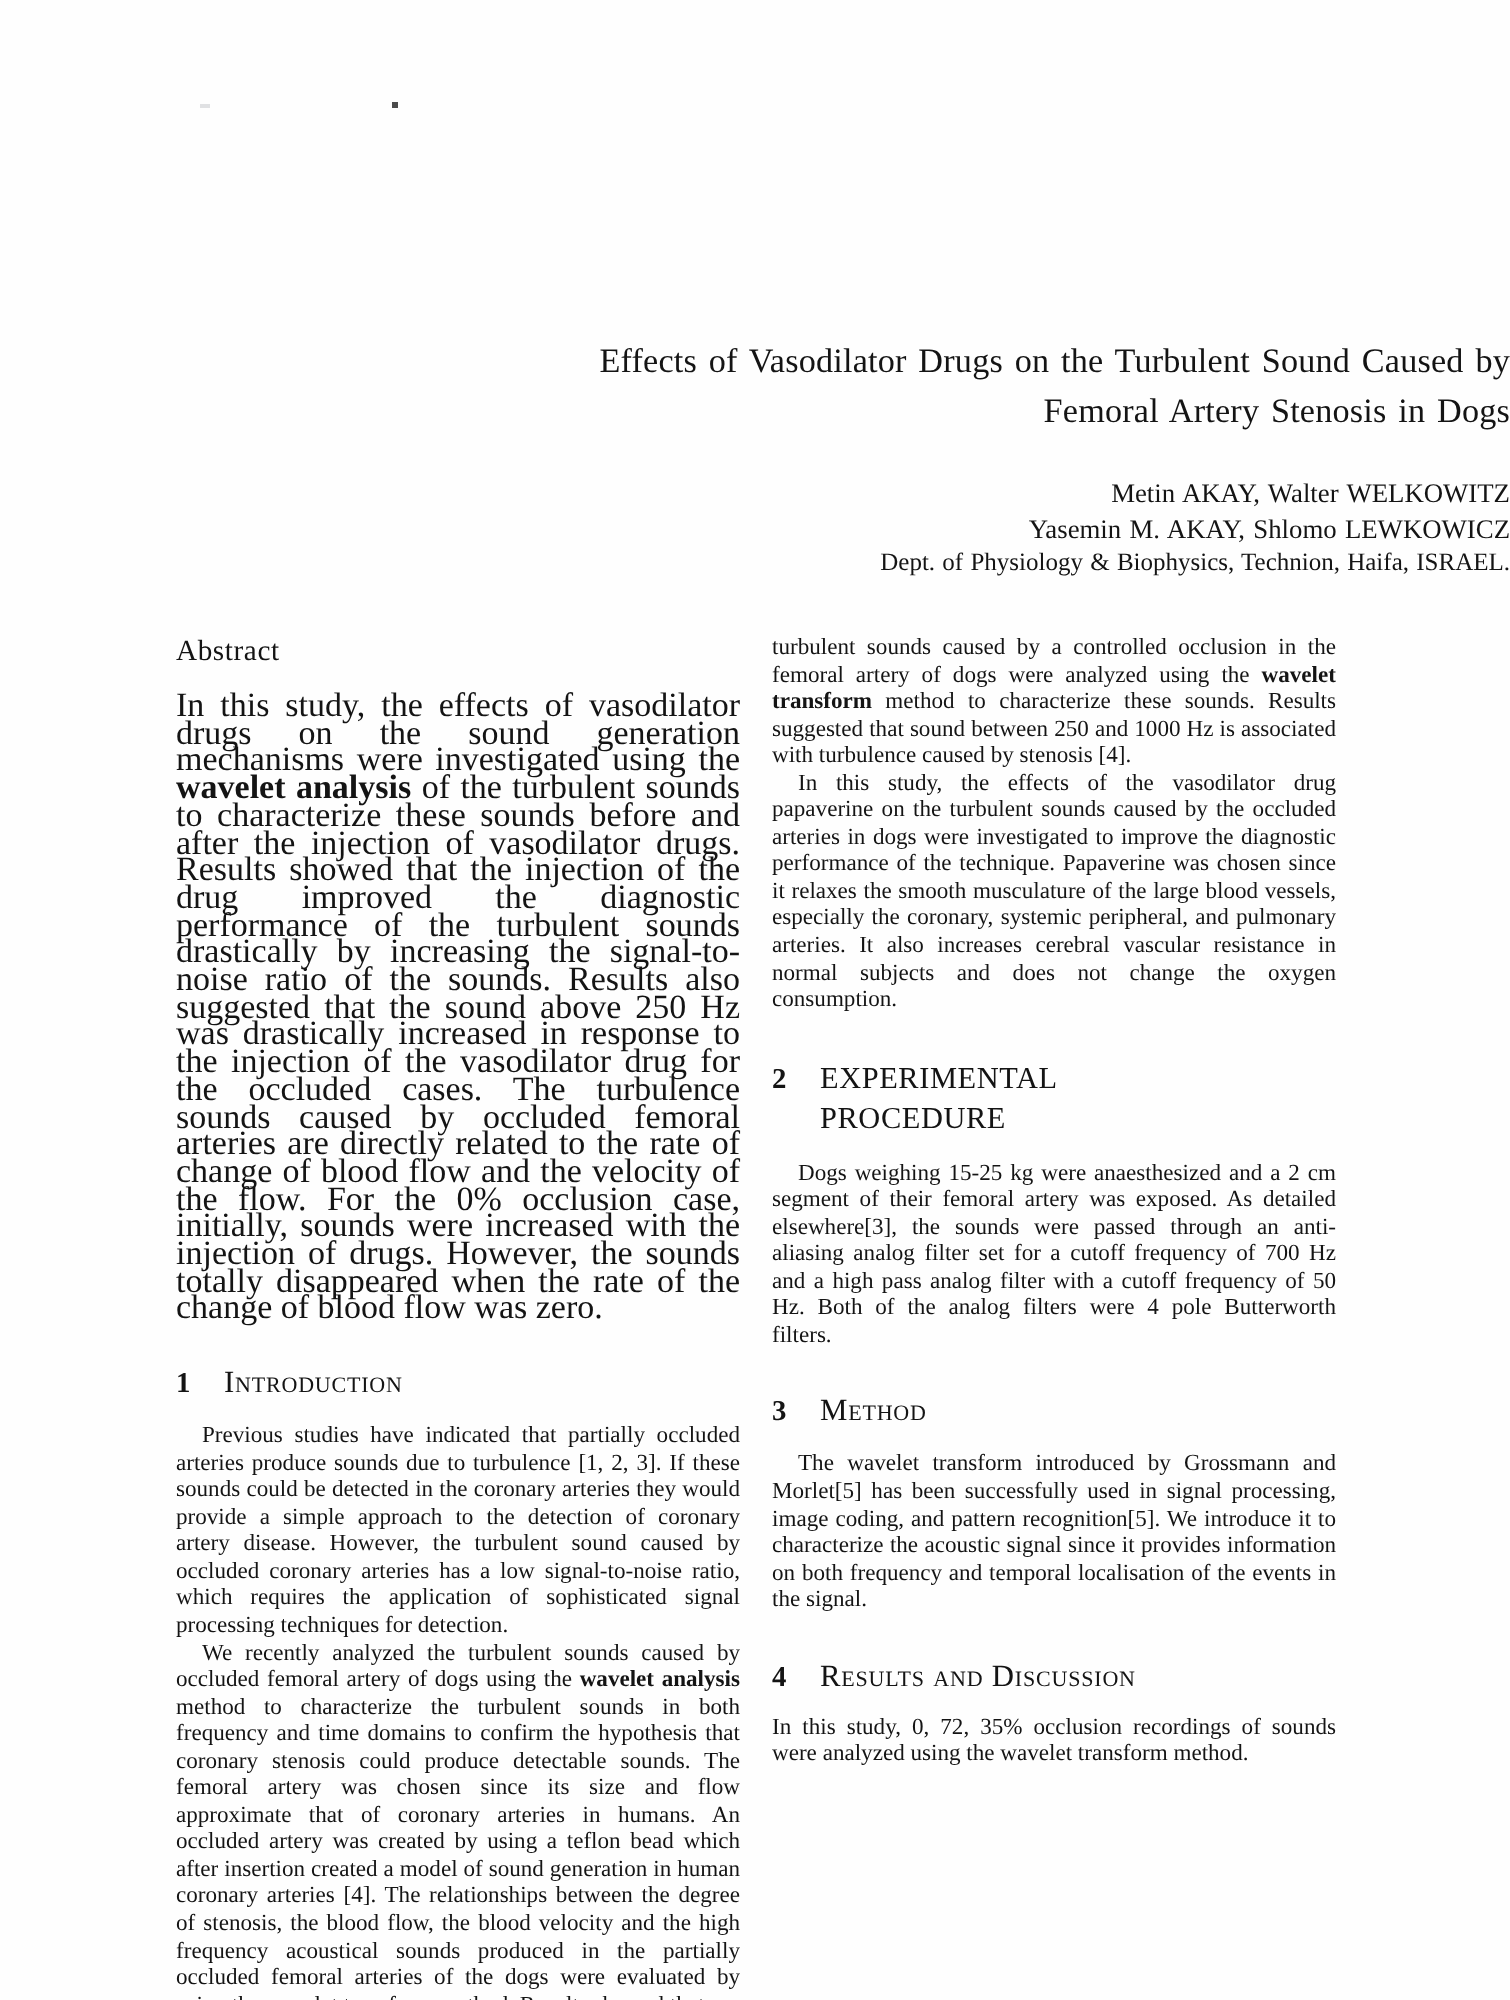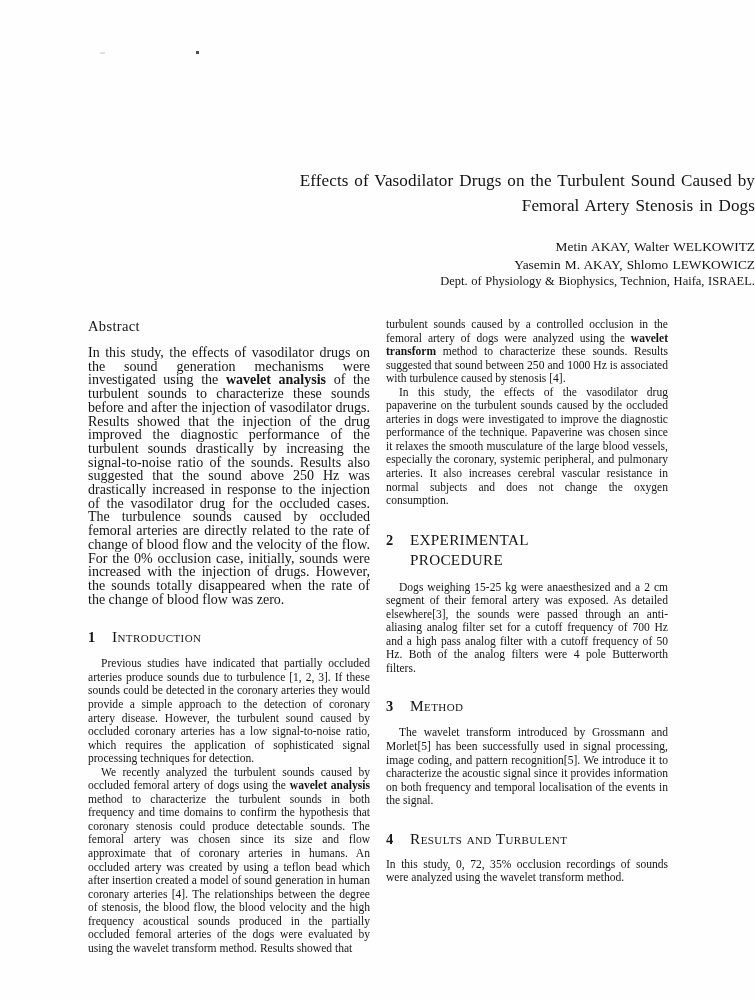--- a/index.html
+++ b/index.html
@@ -108,21 +108,21 @@
     margin: 0;
     font-size: 11.55px;
     line-height: 13.55px;
     text-align: justify;
     text-indent: 13px;
     -webkit-hyphens: none;
     hyphens: none;
   }
   p.noindent { text-indent: 0; }
   .abstract-body p {
-    font-size: 14px;
+    font-size: 17px;
     line-height: 13.7px;
   }
   .gap-before-head { height: 22px; }
   .gap-after-head  { height: 11px; }
   .gap-after-head-small { height: 10px; }
   b { font-weight: bold; }
 </style>
 </head>
 <body>
 
@@ -184,21 +184,21 @@
         <span class="num">3</span>
         <span class="txt">Method</span>
       </h2>
       <div class="gap-after-head"></div>
 
       <p>The wavelet transform introduced by Grossmann and Morlet[5] has been successfully used in signal processing, image coding, and pattern recognition[5]. We introduce it to characterize the acoustic signal since it provides information on both frequency and temporal localisation of the events in the signal.</p>
 
       <div class="gap-before-head"></div>
       <h2 class="section-head">
         <span class="num">4</span>
-        <span class="txt">Results and Turbulent</span>
+        <span class="txt">Results and Discussion</span>
       </h2>
       <div class="gap-after-head-small"></div>
 
       <p class="noindent">In this study, 0, 72, 35% occlusion recordings of sounds were analyzed using the wavelet transform method.</p>
 
     </div>
 
   </div>
 </div>
 

